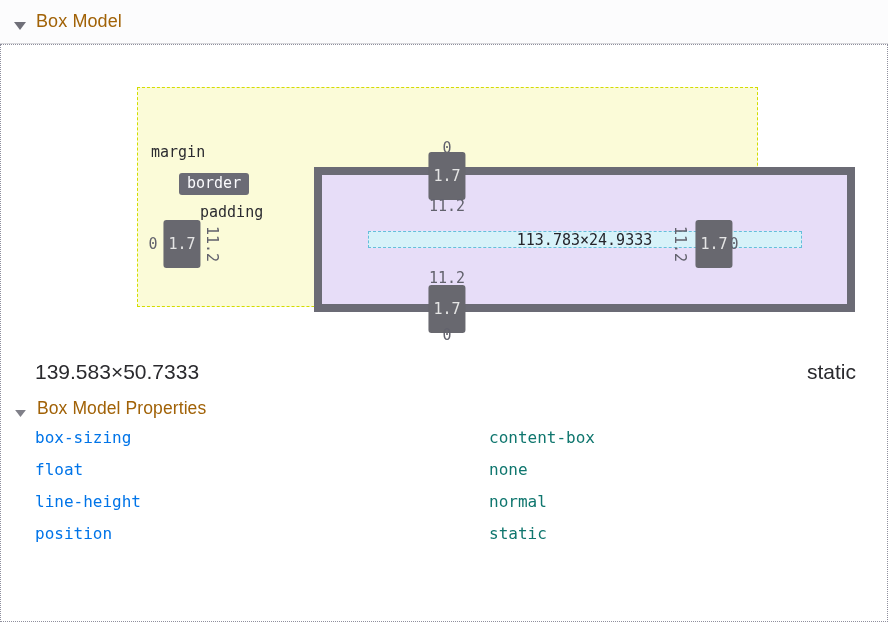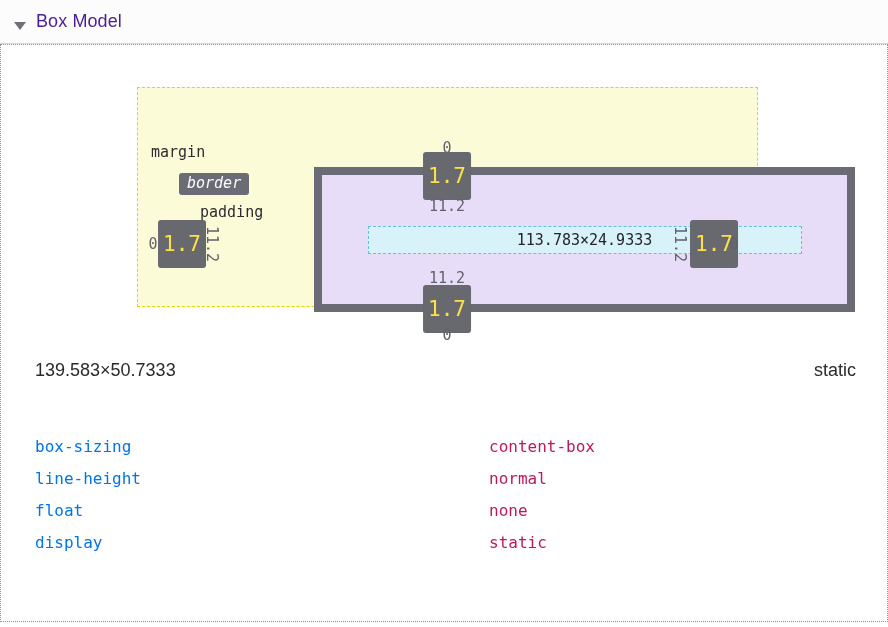--- a/index.html
+++ b/index.html
@@ -17,21 +17,21 @@
   }
   .twisty {
     width: 14px; height: 10px;
     display: inline-block;
     flex: none;
   }
   .panel-title {
     margin-left: 9px;
     font-size: 18px;
     font-weight: 500;
-    color: #4c1d95;
+    color: #a16207;
     letter-spacing: 0.1px;
   }
 
   
   .content-wrapper {
     position: absolute;
     left: 0; top: 44px;
     width: 888px; height: 578px;
     border: 1px dotted #8f8f9d;
     background: #ffffff;
@@ -56,21 +56,21 @@
   }
   .padding-box {
     position: absolute;
     left: 8px; top: 8px; right: 8px; bottom: 8px;
     background: #e7ddf8;
     display: flex;
     align-items: center;
     justify-content: center;
   }
   .content-box {
-    width: 434px; height: 28px;
+    width: 434px; height: 17px;
     background: #d7f2f9;
     border: 1px dashed #66bedb;
     display: flex;
     align-items: center;
     justify-content: center;
     font-size: 15px;
     color: #25252b;
   }
 
   .region-label {
@@ -81,36 +81,35 @@
   }
   .label-margin  { left: 150px; top: 98px; }
   .label-padding { left: 199px; top: 158px; }
   .label-border {
     left: 178px; top: 128px;
     background: #6b6b75;
     color: #fbfbfe;
     padding: 1px 8px 3px 8px;
     border-radius: 3px;
     font-size: 15px;
-    font-style: italic;
   }
 
   .bm-value {
     position: absolute;
     transform: translate(-50%, -50%);
     font-size: 15px;
     color: #62626d;
     white-space: nowrap;
   }
   .bm-badge {
     position: absolute;
     transform: translate(-50%, -50%);
     background: #68686f;
-    color: #fde047;
-    font-size: 21px;
+    color: #e5e5e5;
+    font-size: 15px;
     line-height: 20px;
     padding: 14px 5px;
     border-radius: 3px;
     white-space: nowrap;
   }
   .bm-vert { writing-mode: vertical-rl; }
 
   
   .v-margin-top     { left: 446px; top: 103px; }
   .v-border-top     { left: 446px; top: 131px; }
@@ -125,50 +124,50 @@
   .v-border-right   { left: 713px; top: 199px; }
   .v-margin-right   { left: 733px; top: 199px; }
 
   
   .dims-row {
     position: absolute;
     left: 34px; right: 31px; top: 315px;
     display: flex;
     justify-content: space-between;
     align-items: baseline;
-    font-size: 18px;
+    font-size: 21px;
     color: #2a2a2e;
   }
 
   
   .subheader {
     position: absolute;
     left: 13px; top: 353px;
     display: flex;
     align-items: center;
   }
   .subheader .panel-title { font-size: 17.5px; }
 
-  .props-list { position: absolute; left: 0; top: 385px; width: 883px; }
+  .props-list { position: absolute; left: 0; top: 376px; width: 883px; }
   .prop-row {
     height: 32px;
     position: relative;
     display: flex;
     align-items: center;
   }
   .prop-name {
     margin-left: 34px;
     font-size: 16px;
     color: #0074e8;
   }
   .prop-value {
     position: absolute;
     left: 488px;
     font-size: 16px;
-    color: #be185d;
+    color: #0f766e;
   }
 </style>
 </head>
 <body>
 
 <div class="panel-header">
   <span class="twisty">
     <svg width="14" height="10" viewBox="0 0 14 10">
         <polygon points="1,1 13,1 7,9" fill="#6f6f78"></polygon>
       </svg>
@@ -209,33 +208,41 @@
     <span class="bm-value mono bm-vert v-padding-right">11.2</span>
     <span class="bm-badge mono v-border-right">1.7</span>
     <span class="bm-value mono v-margin-right">0</span>
   </div>
 
   <div class="dims-row">
     <span>139.583×50.7333</span>
     <span>static</span>
   </div>
 
+  <div class="subheader">
+    <span class="twisty">
+      <svg width="13" height="9" viewBox="0 0 14 10">
+          <polygon points="1,1 13,1 7,9" fill="#808089"></polygon>
+        </svg>
+    </span>
+    <span class="panel-title">Box Model Properties</span>
+  </div>
 
   <div class="props-list">
     <div class="prop-row">
       <span class="prop-name mono">box-sizing</span>
       <span class="prop-value mono">content-box</span>
     </div>
     <div class="prop-row">
+      <span class="prop-name mono">float</span>
+      <span class="prop-value mono">none</span>
+    </div>
+    <div class="prop-row">
       <span class="prop-name mono">line-height</span>
       <span class="prop-value mono">normal</span>
     </div>
     <div class="prop-row">
-      <span class="prop-name mono">float</span>
-      <span class="prop-value mono">none</span>
-    </div>
-    <div class="prop-row">
-      <span class="prop-name mono">display</span>
+      <span class="prop-name mono">position</span>
       <span class="prop-value mono">static</span>
     </div>
   </div>
 
 </div>
 
 </body></html>

